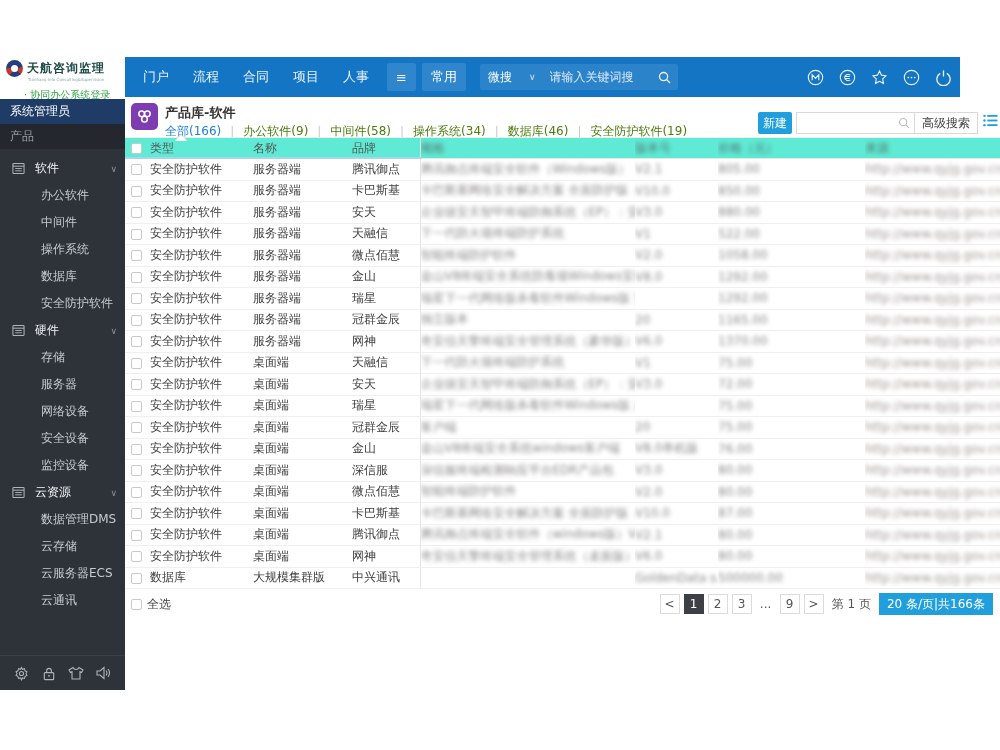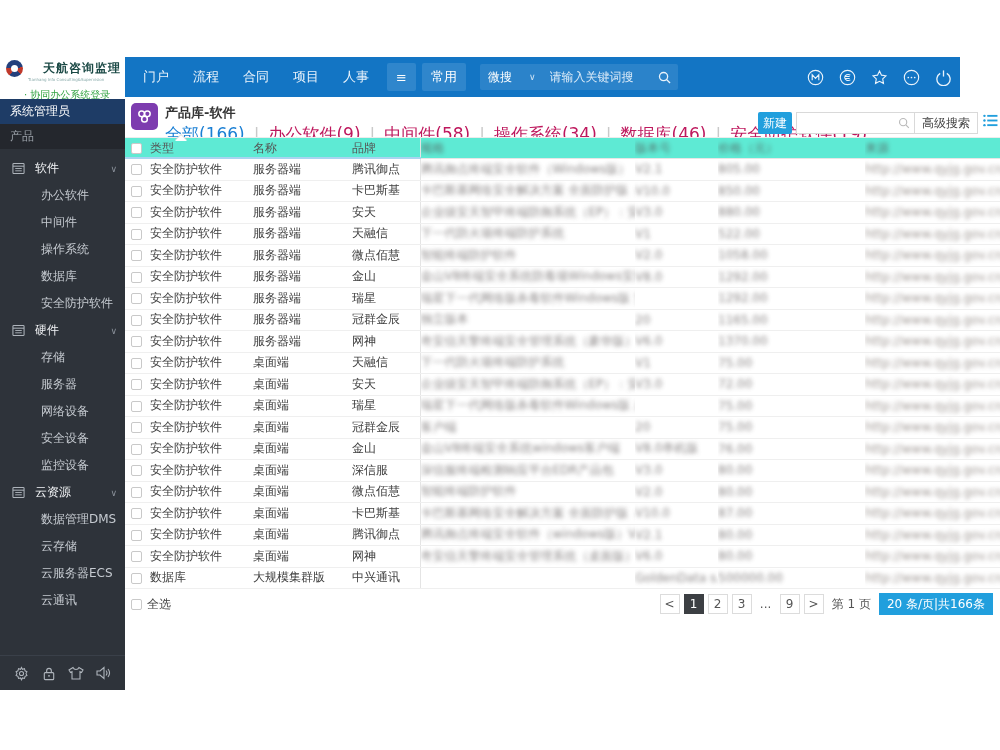--- a/index.html
+++ b/index.html
@@ -15,21 +15,21 @@
   .search-scope { color:#fff; font-size:12px; display:flex; align-items:center; gap:17px; padding:0 8px; height:26px; background:rgba(255,255,255,.10); border-radius:2px 0 0 2px; cursor:pointer; }
   .search-scope .chev { font-size:9px; color:#cfe4f5; }
   .search-input { background:rgba(255,255,255,.10); border:none; outline:none; height:26px; width:108px; color:#e8f2fb; font-size:12px; padding:0 6px; }
   .search-input::placeholder { color:#dcebf8; }
   .search-go { width:26px; height:26px; display:flex; align-items:center; justify-content:center; background:rgba(255,255,255,.10); border-radius:0 2px 2px 0; cursor:pointer; }
   .top-icons { position:absolute; right:8px; top:0; height:40px; display:flex; align-items:center; gap:14px; }
   .top-icon { width:18px; height:18px; display:flex; align-items:center; justify-content:center; cursor:pointer; }
 
   
   .logo-area { position:absolute; left:0; top:57px; width:125px; height:42px; background:#fff; padding:3px 0 0 6px; }
-  .logo-line { display:flex; align-items:flex-end; gap:20px;font-family:Liberation Serif, serif; }
+  .logo-line { display:flex; align-items:flex-end; gap:4px;font-family:Liberation Serif, serif; }
   .logo-mark { width:17px; height:17px; border-radius:50%; background:conic-gradient(#24407c 0 22%, #c0392b 22% 37%, #24407c 37% 60%, #c0392b 60% 76%, #24407c 76% 100%); position:relative; flex:0 0 auto; }
   .logo-mark::after { content:""; position:absolute; left:5px; top:5px; width:7px; height:7px; background:#fff; border-radius:50%; }
   .logo-title { color:#1c4a46; font-size:12px; font-weight:bold; letter-spacing:1px; }
   .logo-sub { color:#8aa; font-size:4px; margin-left:22px; line-height:5px; }
   .logo-login { color:#31a341; font-size:10px; margin:6px 0 0 18px; cursor:pointer; }
 
   
   .role-row { position:absolute; left:0; top:99px; width:125px; height:25px; background:#1e3c66; color:#fff; font-size:12px; font-weight:normal; display:flex; align-items:center; padding-left:10px; }
   .section-row { position:absolute; left:0; top:124px; width:125px; height:25px; background:#24272d; color:#9aa0a8; font-size:12px; display:flex; align-items:center; padding-left:10px; }
   .sidebar { position:absolute; left:0; top:149px; width:125px; height:506px; background:#2e333a; padding-top:6px; }
@@ -38,22 +38,22 @@
   .grp .glabel { flex:1; }
   .grp .chev { color:#8b929b; font-size:9px; }
   .sub { display:flex; align-items:center; height:27px; padding-left:41px; color:#c6cbd1; font-size:12px; cursor:pointer; }
   .sidebar-footer { position:absolute; left:0; top:655px; width:125px; height:35px; background:#2e333a; border-top:1px solid #3a4049; display:flex; align-items:center; justify-content:space-around; padding:0 8px; }
   .foot-icon { width:16px; height:16px; display:flex; align-items:center; justify-content:center; cursor:pointer; }
 
   
   .main { position:absolute; left:125px; top:97px; width:875px; height:593px; background:#fff; }
   .title-icon { position:absolute; left:6px; top:6px; width:27px; height:27px; border-radius:5px; background:#7d3caf; display:flex; align-items:center; justify-content:center; }
   .page-title { position:absolute; left:40px; top:7px; font-size:13px; font-weight:bold; color:#333; }
-  .tabs { position:absolute; left:40px; top:24px; display:flex; align-items:center; font-size:17px; }
-  .tab { color:#be185d; cursor:pointer; padding:2px 0; }
+  .tabs { position:absolute; left:40px; top:24px; display:flex; align-items:center; font-size:12px; }
+  .tab { color:#4d7c0f; cursor:pointer; padding:2px 0; }
   .tab.active { color:#1a7fd4; }
   .tab-sep { color:#c9c9c9; margin:0 9px; }
   .tab-caret { position:absolute; left:50px; top:38px; width:0; height:0; border-left:6px solid transparent; border-right:6px solid transparent; border-bottom:6px solid #fff; filter:drop-shadow(0 -1px 0 #d7d7d7); z-index:3; }
 
   .btn-new { position:absolute; left:633px; top:15px; width:34px; height:22px; background:#219fdd; color:#fff; font-size:12px; border:none; border-radius:2px; cursor:pointer; }
   .adv-search { position:absolute; left:671px; top:15px; width:182px; height:22px; border:1px solid #d9d9d9; display:flex; align-items:center; background:#fff; }
   .adv-input { flex:1; border:none; outline:none; height:20px; font-size:12px; padding:0 4px; min-width:0; }
   .adv-glass { width:20px; display:flex; align-items:center; justify-content:center; cursor:pointer; }
   .adv-label { border-left:1px solid #d9d9d9; font-size:12px; color:#444; padding:0 7px; height:100%; display:flex; align-items:center; cursor:pointer; white-space:nowrap; }
   .list-toggle { position:absolute; left:858px; top:17px; cursor:pointer; }

